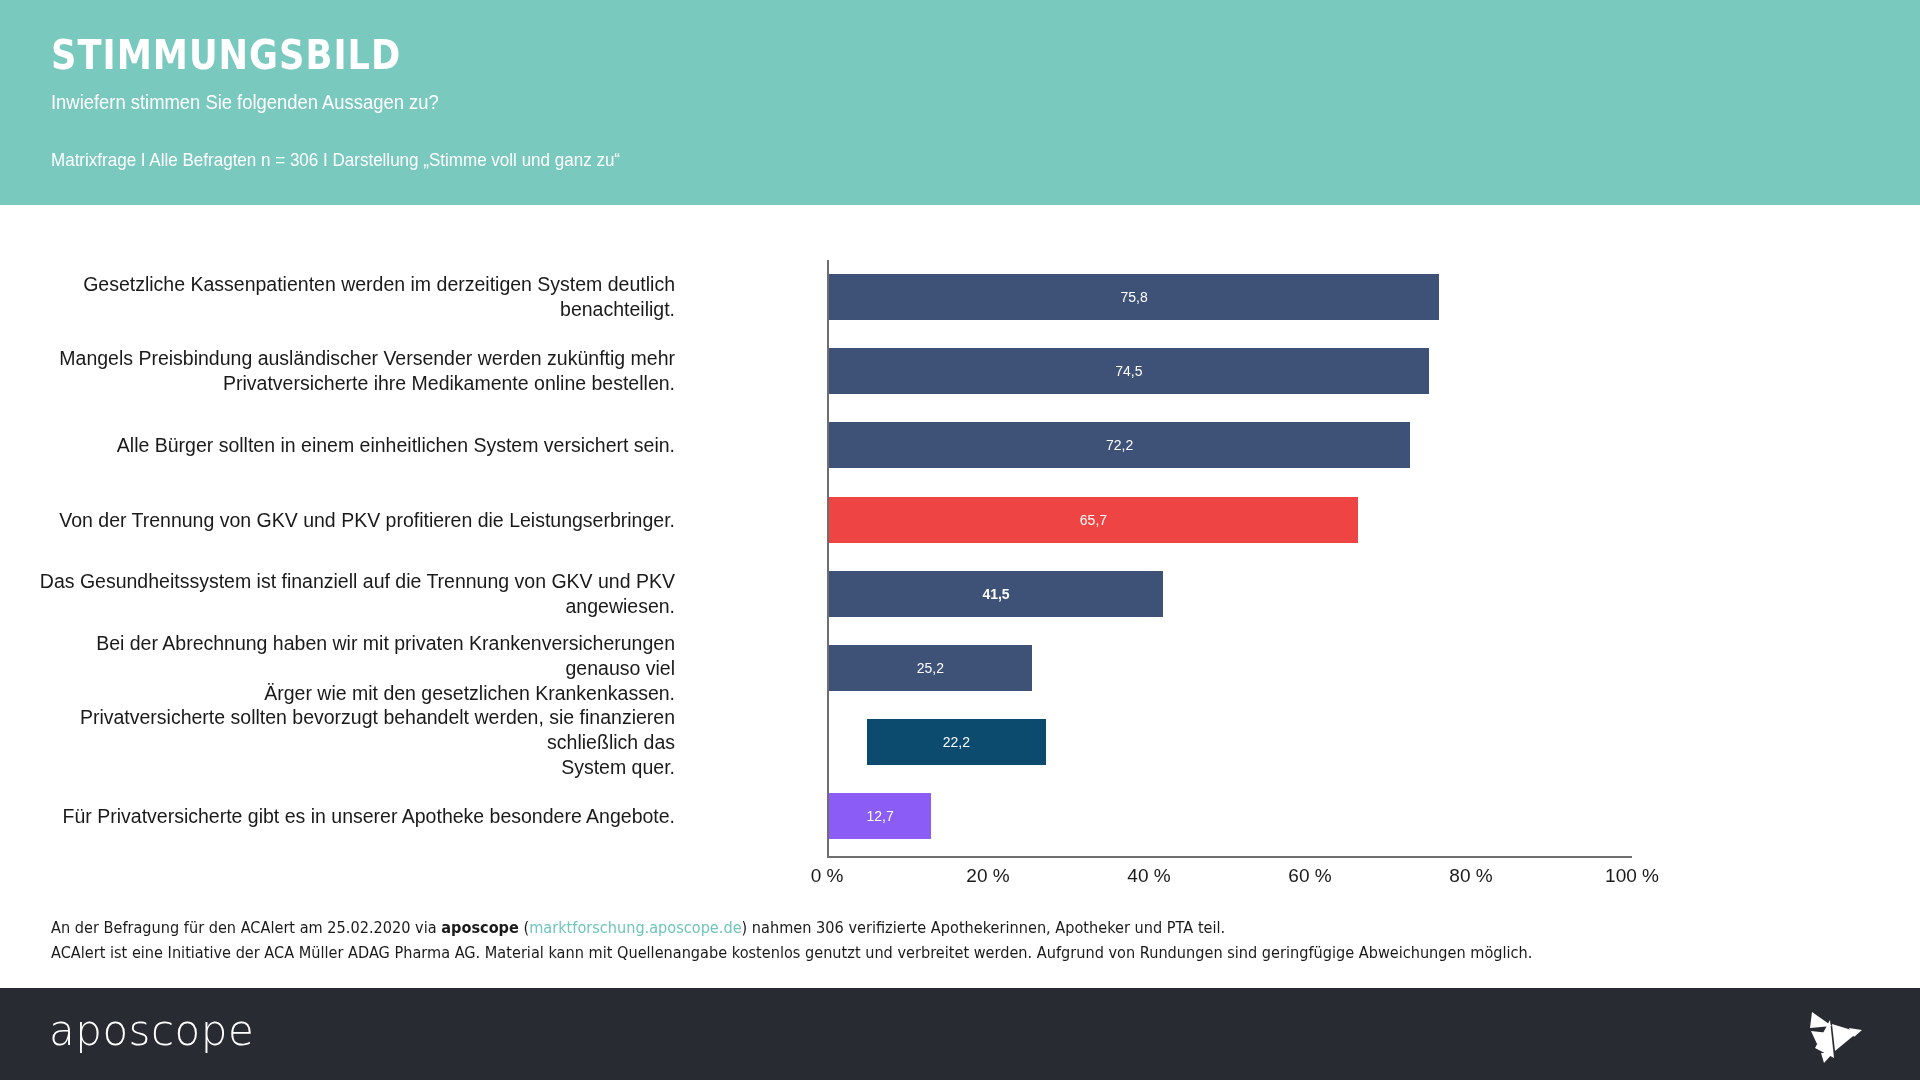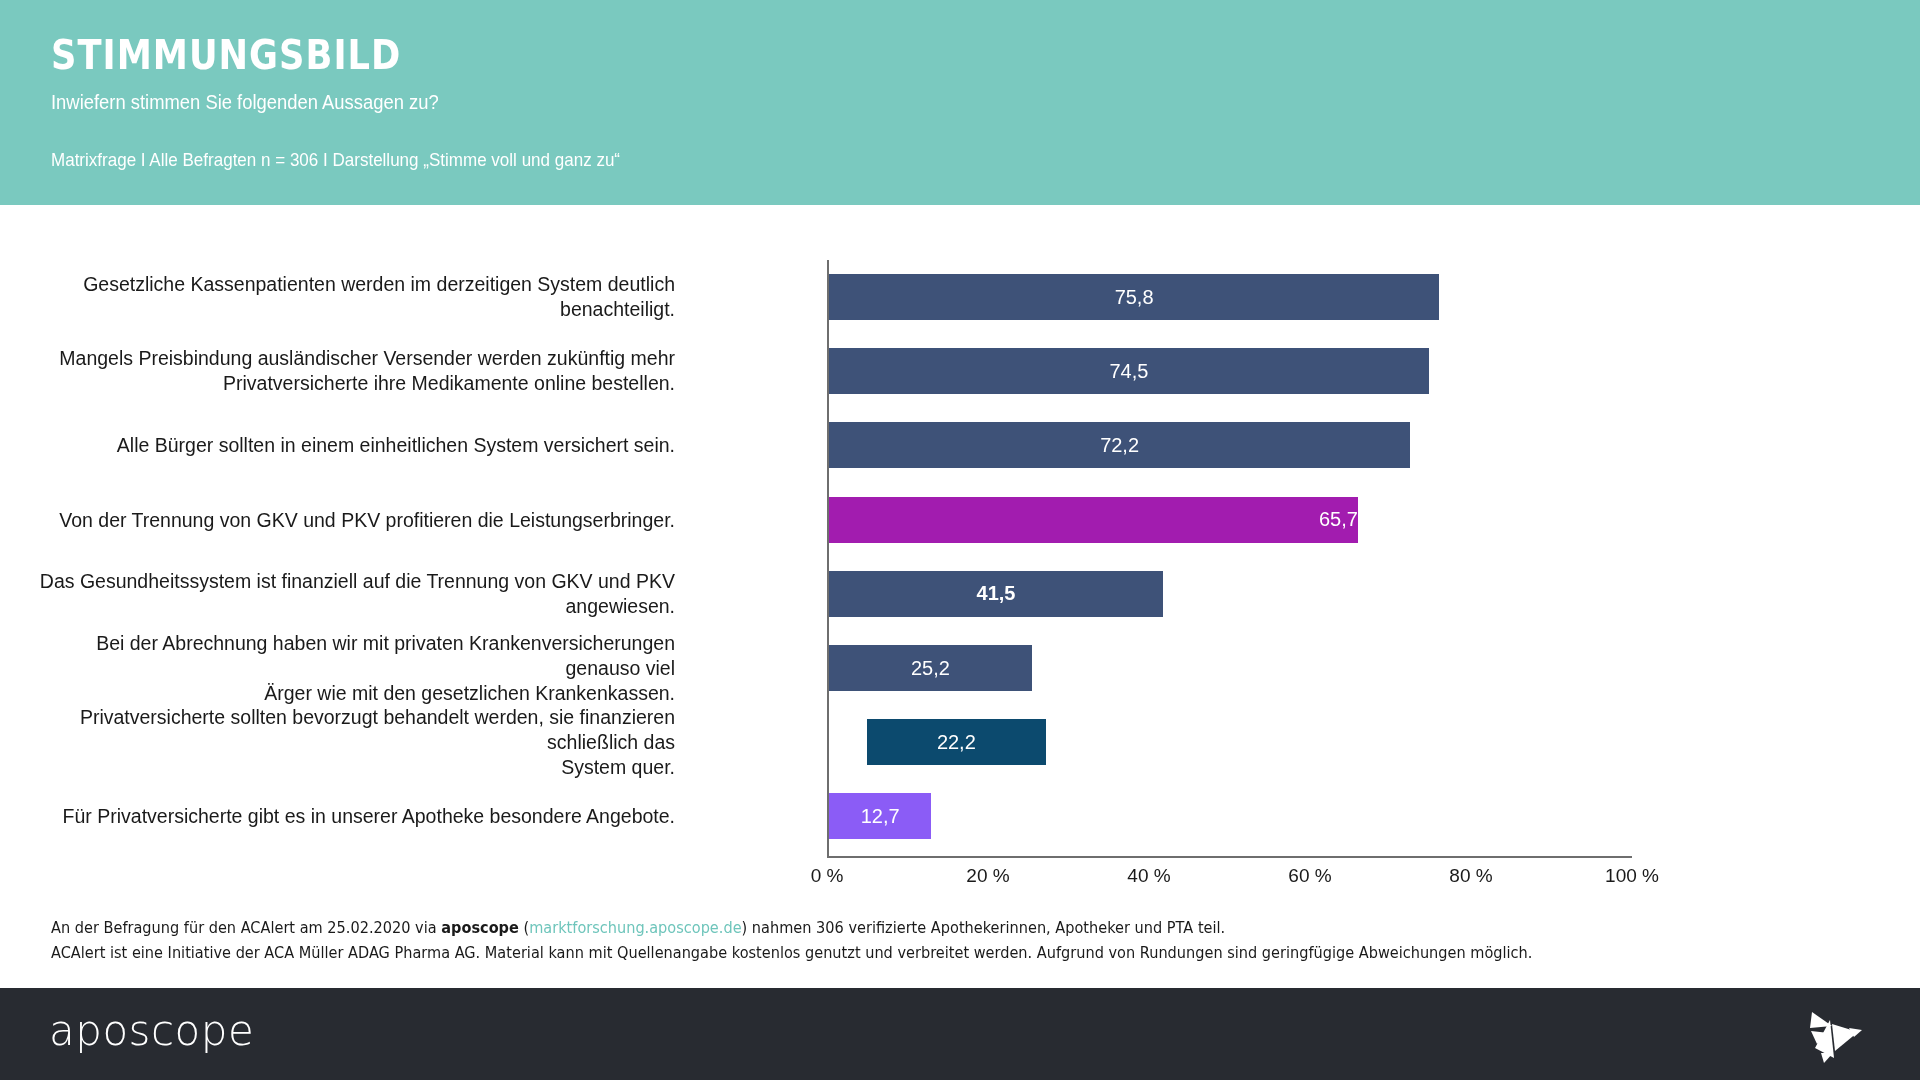--- a/index.html
+++ b/index.html
@@ -58,21 +58,21 @@
     font-size: 19.5px; line-height: 25px; color: #1a1a1a;
     white-space: pre-line;
   }
   .bar-wrap {
     position: absolute; left: 829px; top: 50%; transform: translateY(-50%);
     height: 46px;
   }
   .bar {
     height: 46px; background: #3e5278;
     display: flex; align-items: center; justify-content: center;
-    color: #ffffff; font-size: 20px;
+    color: #ffffff; font-size: 14px;
   }
 
   .ticks { position: absolute; left: 0; top: 660px; width: 1920px; height: 40px; }
   .tick {
     position: absolute; top: 0; transform: translateX(-50%);
     font-size: 19px; color: #1a1a1a; white-space: nowrap;
   }
 
   
   .footnote {
@@ -133,21 +133,21 @@
           <div class="row-label">Alle Bürger sollten in einem einheitlichen System versichert sein.</div>
           <div class="bar-wrap" style="width: 581.21px;">
             <div class="bar" style="background: rgb(62, 82, 120); width: 100%;">
               <span>72,2</span>
             </div>
           </div>
         </div>
         <div class="row">
           <div class="row-label">Von der Trennung von GKV und PKV profitieren die Leistungserbringer.</div>
           <div class="bar-wrap" style="width: 528.885px;">
-            <div class="bar" style="background: #a21caf; width: 100%; justify-content: flex-end;">
+            <div class="bar" style="background: #ef4444; width: 100%;">
               <span>65,7</span>
             </div>
           </div>
         </div>
         <div class="row">
           <div class="row-label">Das Gesundheitssystem ist finanziell auf die Trennung von GKV und PKV angewiesen.</div>
           <div class="bar-wrap" style="width: 334.075px;">
             <div class="bar" style="background: rgb(62, 82, 120); width: 100%; font-weight: bold;">
               <span>41,5</span>
             </div>

